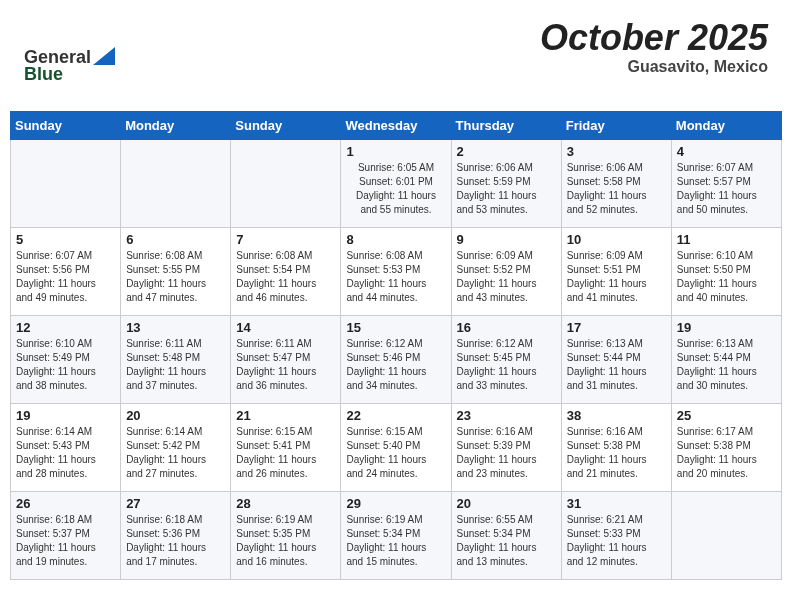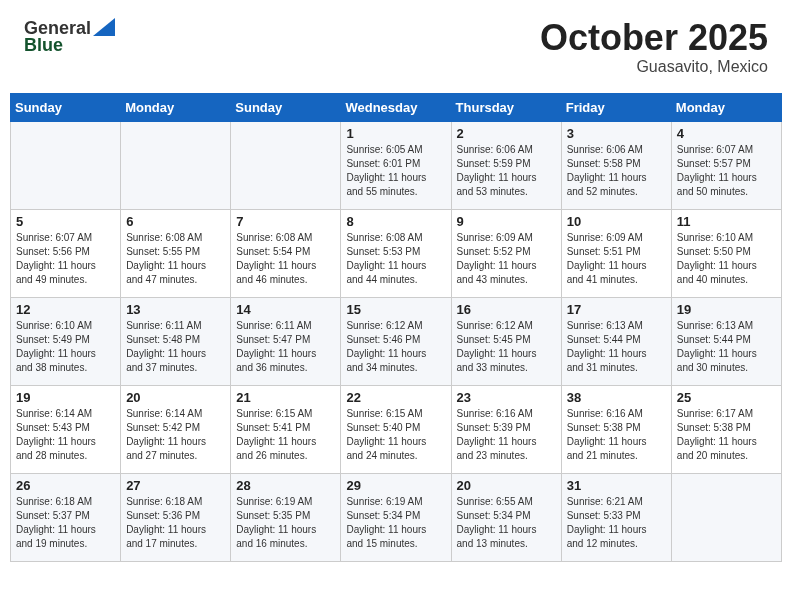--- a/index.html
+++ b/index.html
@@ -11,38 +11,41 @@
     }
     .header {
       display: flex;
       align-items: flex-start;
       justify-content: space-between;
       padding: 18px 24px 10px 24px;
     }
     .logo {
       display: flex;
       align-items: flex-start;
+      margin-top: 29px;
     }
     .logo-general { color: #333; }
     .title-block {
       text-align: right;
     }
     .month-title {
       font-size: 36px;
       font-weight: bold;
       color: #222;
       line-height: 1.1;
+      font-style: italic;
     }
     .location {
       font-size: 16px;
       color: #444;
+      font-weight: bold;
     }
     table {
       width: calc(100% - 20px);
-      margin: 7px 10px;
+      margin: 16px 10px;
       border-collapse: collapse;
     }
     thead th {
       background: #1565c0;
       color: #fff;
       font-size: 13px;
       font-weight: bold;
       padding: 6px 4px;
       text-align: left;
       border: 1px solid #1565c0;
@@ -113,21 +116,21 @@
         <th>Monday</th>
       </tr>
   </thead>
   <tbody id="calendar-body">
   <tr>
         <td class="empty-cell"></td>
         <td class="empty-cell"></td>
         <td class="empty-cell"></td>
         <td>
           <span class="day-number">1</span>
-          <div class="day-info" style="white-space: pre-line;">Sunrise: 6:05 AM
+          <div class="day-info" style="white-space: pre-line; text-align: center;">Sunrise: 6:05 AM
 Sunset: 6:01 PM
 Daylight: 11 hours and 55 minutes.</div>
         </td>
         <td>
           <span class="day-number">2</span>
           <div class="day-info" style="white-space: pre-line;">Sunrise: 6:06 AM
 Sunset: 5:59 PM
 Daylight: 11 hours and 53 minutes.</div>
         </td>
         <td>

